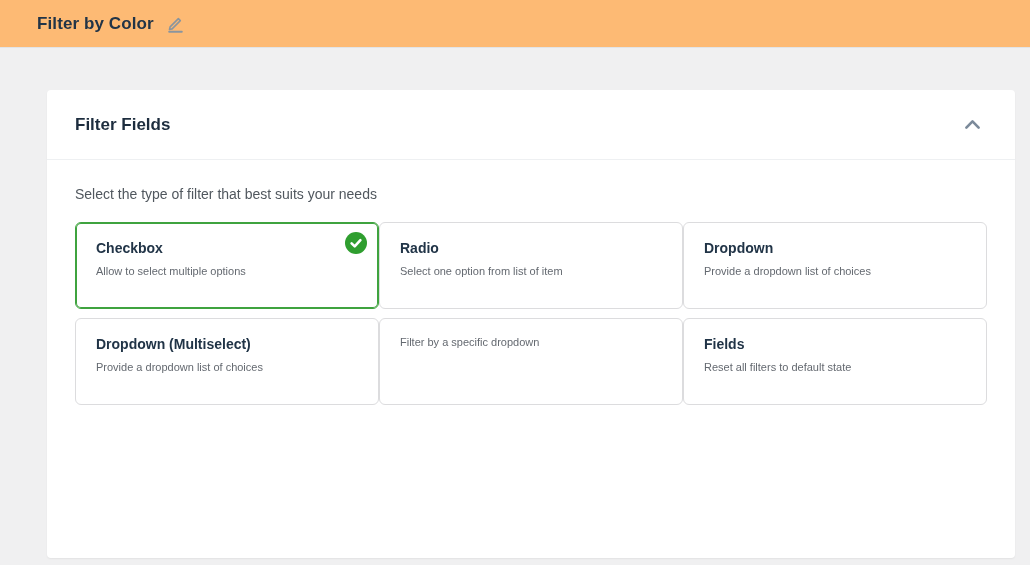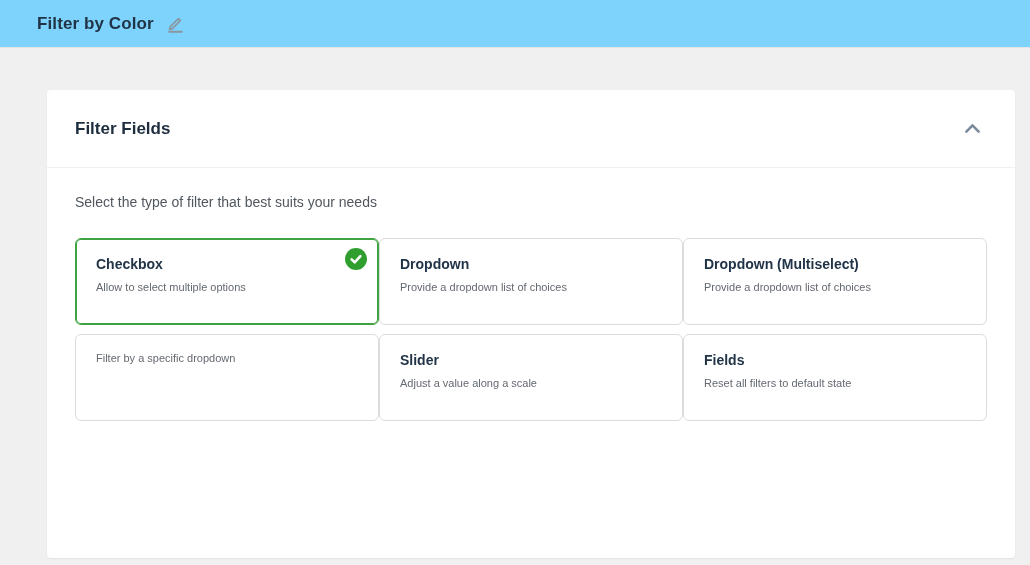--- a/index.html
+++ b/index.html
@@ -8,21 +8,21 @@
     font-family: "Liberation Sans", sans-serif;
     background: #f0f0f1;
     position: relative;
   }
 
   
   .topbar {
     position: absolute;
     top: 0; left: 0; right: 0;
     height: 48px;
-    background: #7dd3fc;
+    background: #fdba74;
     border-bottom: 1px solid #e2e4e7;
     display: flex;
     align-items: center;
     padding-left: 37px;
   }
   .page-title {
     font-size: 17px;
     font-weight: bold;
     color: #213447;
     letter-spacing: .1px;
@@ -42,21 +42,21 @@
     position: absolute;
     left: 47px;
     right: 15px;
     top: 90px;
     height: 468px;
     background: #ffffff;
     border-radius: 4px;
     box-shadow: 0 1px 2px rgba(0,0,0,0.06);
   }
   .panel-header {
-    height: 78px;
+    height: 70px;
     display: flex;
     align-items: center;
     justify-content: space-between;
     padding: 0 28px;
     border-bottom: 1px solid #eef0f2;
   }
   .panel-title {
     font-size: 17px;
     font-weight: bold;
     color: #1d2d3e;
@@ -68,21 +68,21 @@
     padding: 4px;
     display: inline-flex;
     align-items: center;
   }
   .panel-body {
     padding: 26px 28px 28px 28px;
   }
   .helper-text {
     font-size: 14px;
     color: #50575e;
-    margin-bottom: 28px;
+    margin-bottom: 20px;
   }
 
   
   .grid {
     display: grid;
     grid-template-columns: repeat(3, 1fr);
     gap: 9px 0;
   }
   .card {
     position: relative;
@@ -150,43 +150,43 @@
     <span class="badge">
       <svg width="24" height="24" viewBox="0 0 24 24">
         <circle cx="12" cy="12" r="11" fill="#2f9e2f"></circle>
         <polyline points="7.6 12.4 10.7 15.4 16.4 9.2" fill="none" stroke="#ffffff" stroke-width="2.6" stroke-linecap="round" stroke-linejoin="round"></polyline>
       </svg>
     </span>
     <div class="card-title">Checkbox</div>
     <div class="card-desc">Allow to select multiple options</div>
   </div>
 
+  <div class="card">
+
+    <div class="card-title">Radio</div>
+    <div class="card-desc">Select one option from list of item</div>
+  </div>
 
   <div class="card">
 
     <div class="card-title">Dropdown</div>
     <div class="card-desc">Provide a dropdown list of choices</div>
   </div>
 
   <div class="card">
 
     <div class="card-title">Dropdown (Multiselect)</div>
     <div class="card-desc">Provide a dropdown list of choices</div>
   </div>
 
   <div class="card">
 
     <div class="card-desc">Filter by a specific dropdown</div>
   </div>
 
-  <div class="card">
-
-    <div class="card-title">Slider</div>
-    <div class="card-desc">Adjust a value along a scale</div>
-  </div>
 
   <div class="card">
 
     <div class="card-title">Fields</div>
     <div class="card-desc">Reset all filters to default state</div>
   </div>
 </div>
   </div>
 </div>
 

